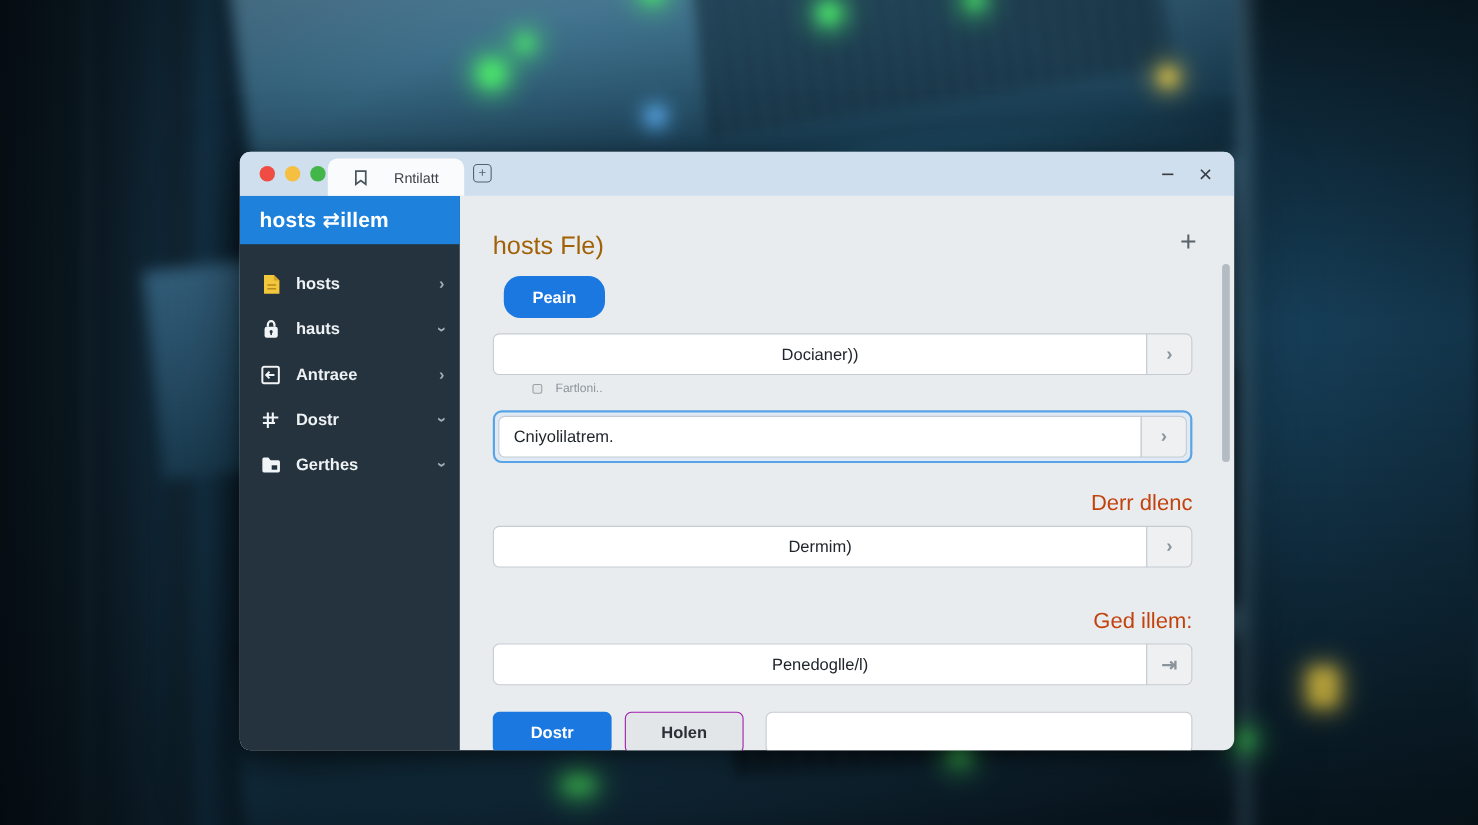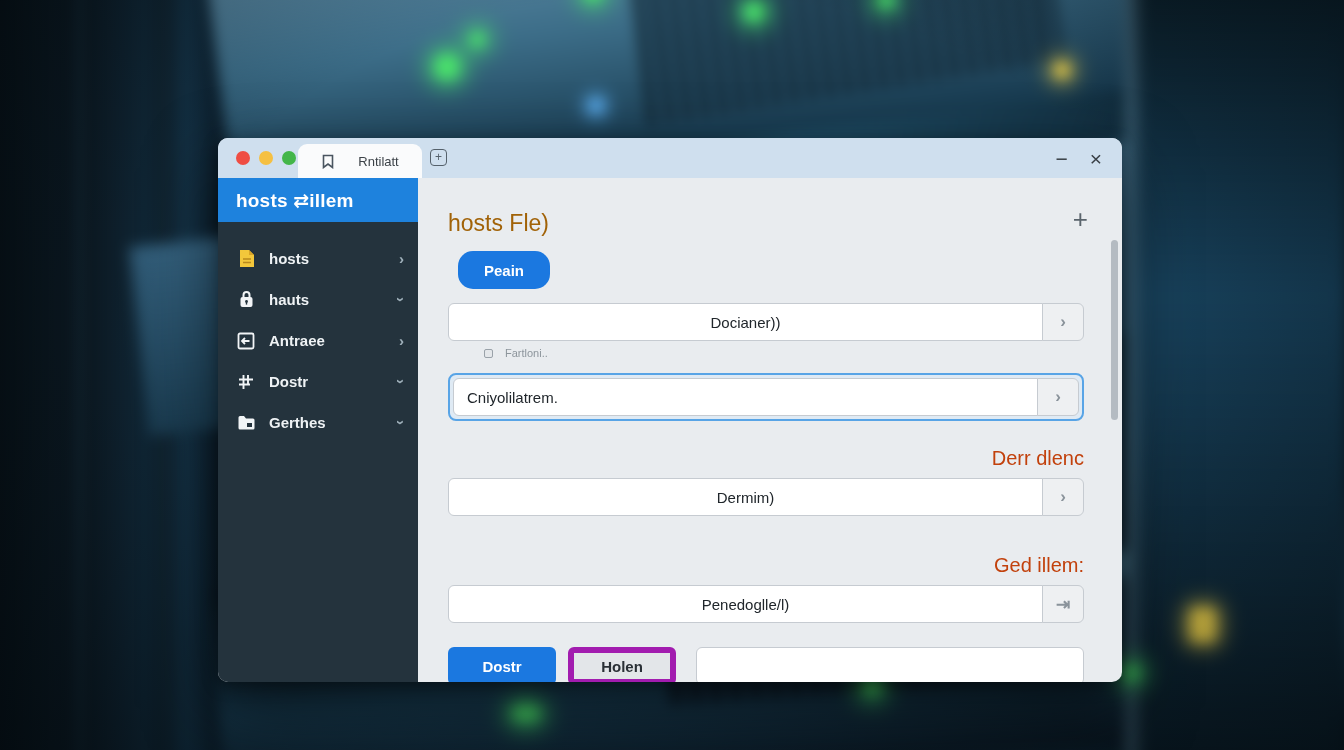--- a/index.html
+++ b/index.html
@@ -85,21 +85,21 @@
   .row .ti.grow { border-radius:6px 0 0 6px;text-align:center; }
   .caption { display:flex; align-items:center; gap:12px; margin-top:6px; color:#8d959c; font-size:11px;padding-left:36px; }
   .cb { width:9px; height:9px; border:1px solid #9aa2a9; border-radius:2px; background:#e4e7ea; }
   .focus-wrap { display:flex; margin-top:14px; border:2px solid #58a4e6; border-radius:8px; padding:3px; background:#dfeaf4; }
   .focus-wrap .ti.grow { border-radius:6px 0 0 6px; }
   .field-label { margin-top:26px; font-size:20px; color:#c2410c;text-align:right; }
   .field-label.second { margin-top:38px; }
   .row.tight { margin-top:8px;border-radius:13px; }
   .actions { display:flex; gap:12px; margin-top:24px; }
   .hests { width:108px; height:38px; }
-  .holen { width:108px; height:38px; background:#e3e6e9; border:6px solid #a21caf; color:#2a3036; }
+  .holen { width:108px; height:38px; background:#e3e6e9; border:1px solid #a21caf; color:#2a3036; }
   .actions .ti { flex:1; margin-left:8px; }
 
   .vscroll { position:absolute; right:4px; top:62px; width:7px; height:180px; background:#b4bbc2; border-radius:4px; }
   .hscroll { position:absolute; right:28px; bottom:6px; width:290px; height:7px; background:#bfc5cb; border-radius:4px; }
 
   svg { display:block; }
 </style>
 </head>
 <body>
 

